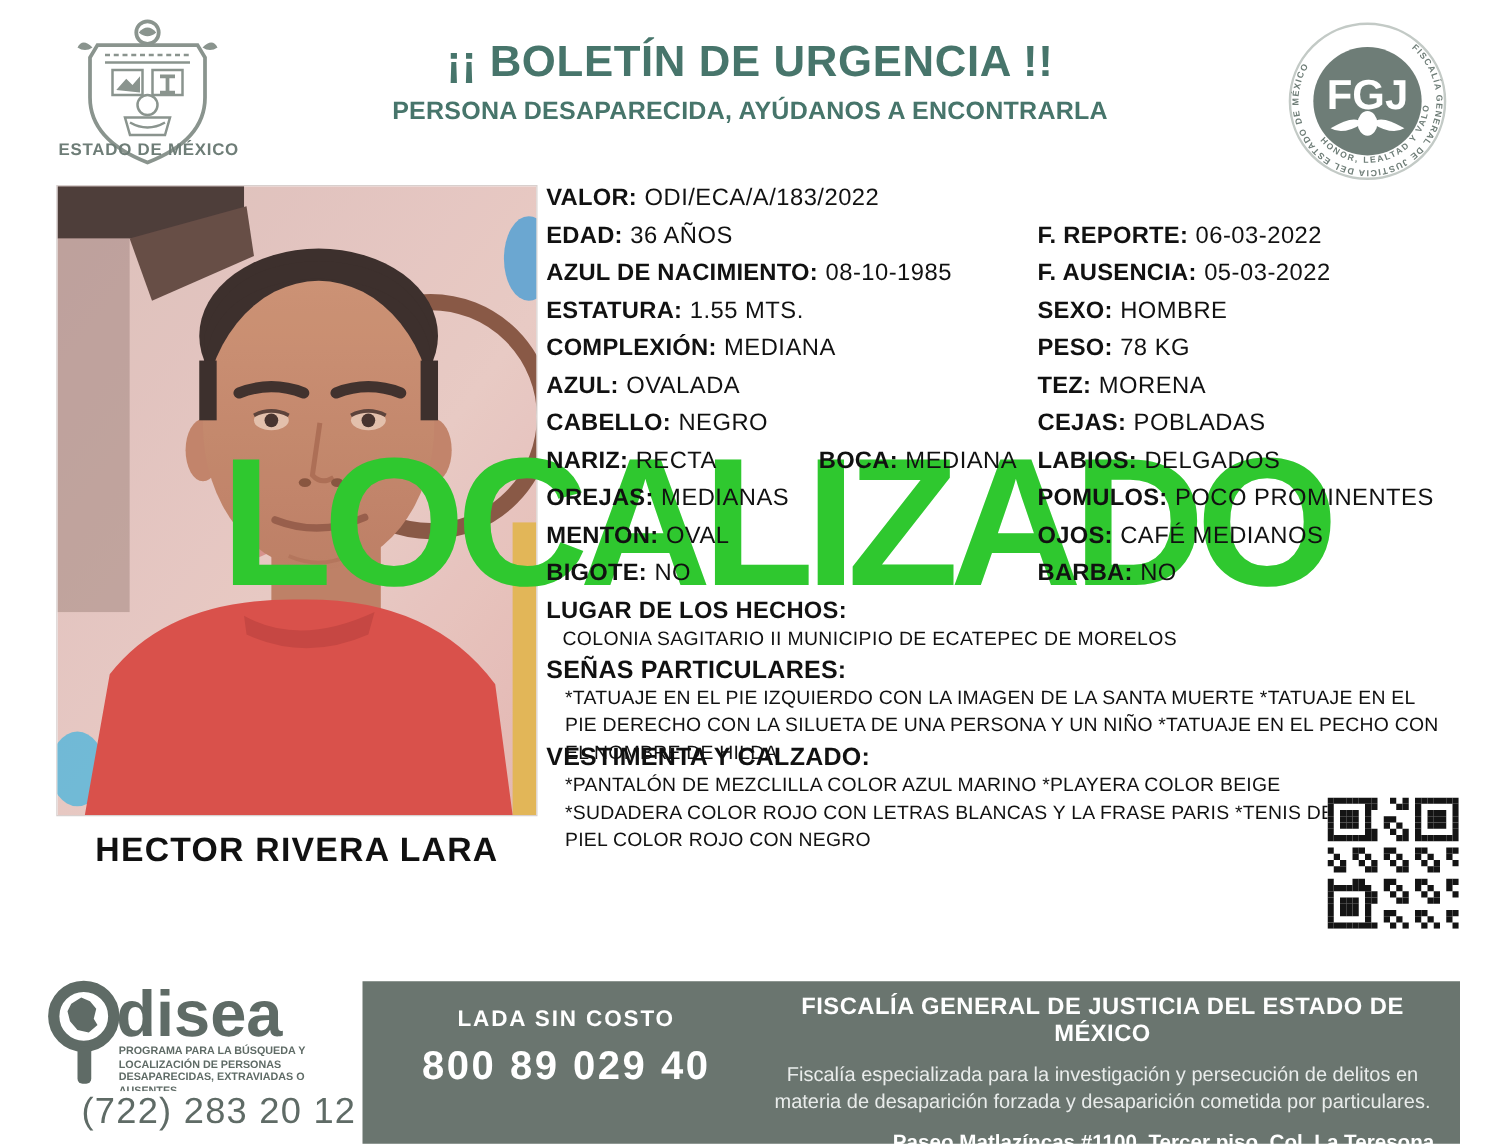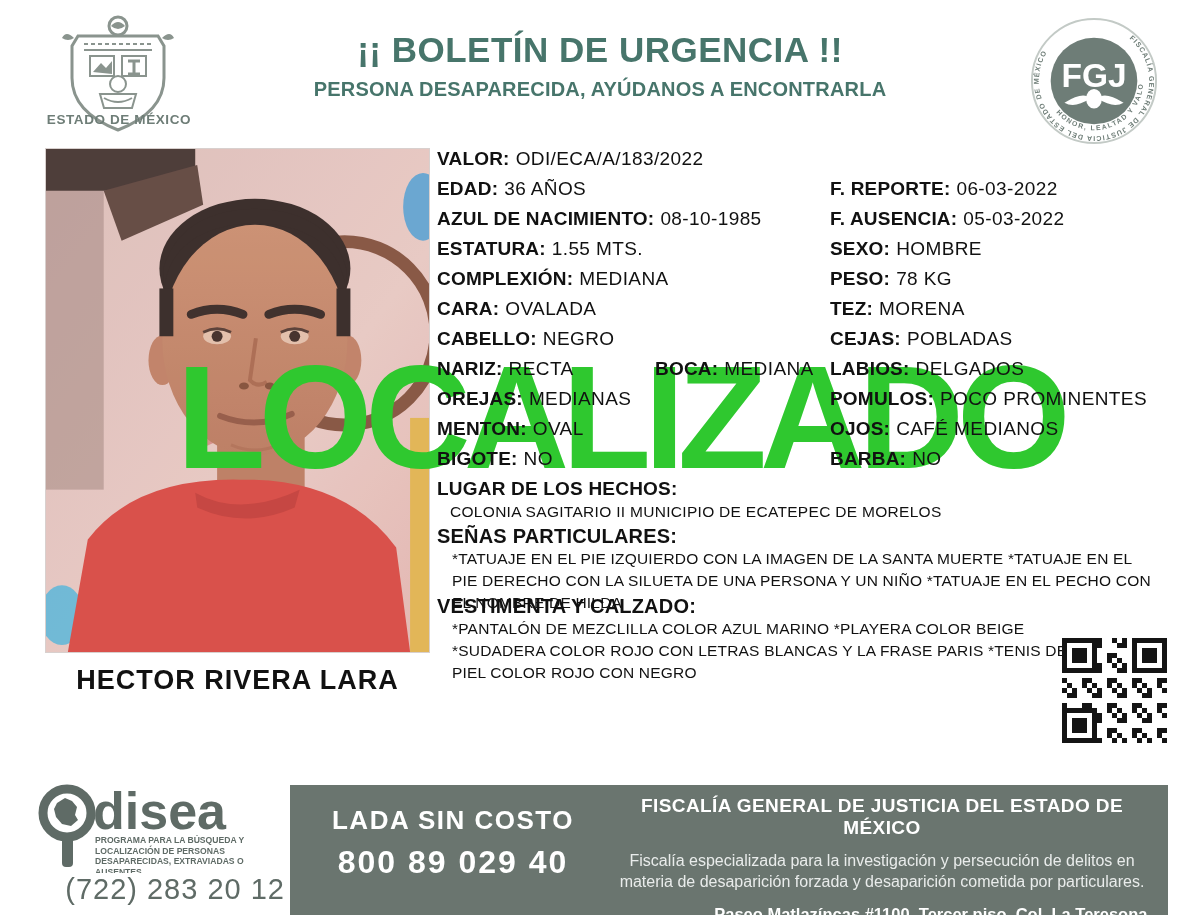--- a/index.html
+++ b/index.html
@@ -44,21 +44,21 @@
     font-size:146px; font-weight:bold; letter-spacing:-7px; line-height:1;
     z-index:6; pointer-events:none; }
   .text-layer { position:relative; z-index:8; }
   .qr { position:absolute; left:1062px; top:638px; width:105px; height:105px; z-index:9; background:#fff; }
   
   .footer-bar { position:absolute; left:290px; top:785px; width:878px; height:130px; background:#6a756f; }
   .odisea { position:absolute; left:35px; top:783px; width:250px; height:90px; }
   .odisea-phone { position:absolute; left:30px; top:873px; width:255px; text-align:right;
     font-size:29px; font-weight:normal; color:#5f6b66; letter-spacing:1px; }
   .lada { position:absolute; left:318px; top:805px; width:270px; text-align:center; color:#fff; }
-  .lada-label { font-size:26px; font-weight:bold; letter-spacing:1.5px; }
+  .lada-label { font-size:18px; font-weight:bold; letter-spacing:1.5px; }
   .lada-number { font-size:32px; font-weight:bold; letter-spacing:2px; margin-top:8px; }
   .fisc { position:absolute; left:608px; top:795px; width:548px; color:#fff; }
   .fisc-title { font-size:19px; font-weight:bold; text-align:center; letter-spacing:.4px; }
   .fisc-desc { font-size:16px; text-align:center; margin-top:12px; line-height:1.3; color:#e9eceb; }
   .fisc-addr { font-size:16.5px; font-weight:bold; text-align:right; margin-top:10px; line-height:1.35; padding-right:4px; }
 </style>
 </head>
 <body>
 
 <div id="poster">
@@ -155,21 +155,21 @@
   </svg>
   <div class="person-name">HECTOR RIVERA LARA</div>
 
   <div class="text-layer">
     <div class="col" id="col-left">
         <div class="frow"><span class="lbl">VALOR:</span><span class="val">ODI/ECA/A/183/2022</span></div>
         <div class="frow"><span class="lbl">EDAD:</span><span class="val">36 AÑOS</span></div>
         <div class="frow"><span class="lbl">AZUL DE NACIMIENTO:</span><span class="val">08-10-1985</span></div>
         <div class="frow"><span class="lbl">ESTATURA:</span><span class="val">1.55 MTS.</span></div>
         <div class="frow"><span class="lbl">COMPLEXIÓN:</span><span class="val">MEDIANA</span></div>
-        <div class="frow"><span class="lbl">CARA:</span><span class="val">OVALADA</span></div>
+        <div class="frow"><span class="lbl">AZUL:</span><span class="val">OVALADA</span></div>
         <div class="frow"><span class="lbl">CABELLO:</span><span class="val">NEGRO</span></div>
         <div class="frow"><span class="lbl">NARIZ:</span><span class="val">RECTA</span><span class="pair2"><span class="lbl">BOCA:</span><span class="val">MEDIANA</span></span></div>
         <div class="frow"><span class="lbl">OREJAS:</span><span class="val">MEDIANAS</span></div>
         <div class="frow"><span class="lbl">MENTON:</span><span class="val">OVAL</span></div>
         <div class="frow"><span class="lbl">BIGOTE:</span><span class="val">NO</span></div>
         <div class="frow"><span class="lbl">LUGAR DE LOS HECHOS:</span><span class="val"></span></div>
       </div>
     <div class="col" id="col-right">
         <div class="frow"><span class="lbl">F. REPORTE:</span><span class="val">06-03-2022</span></div>
         <div class="frow"><span class="lbl">F. AUSENCIA:</span><span class="val">05-03-2022</span></div>

